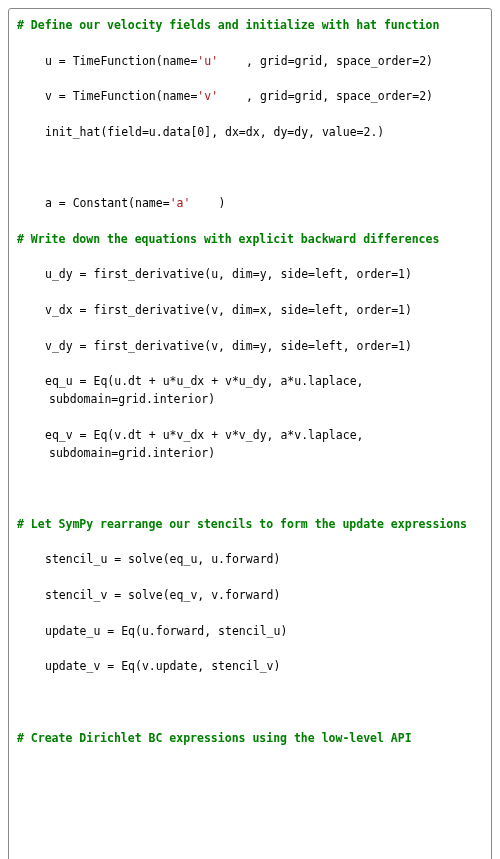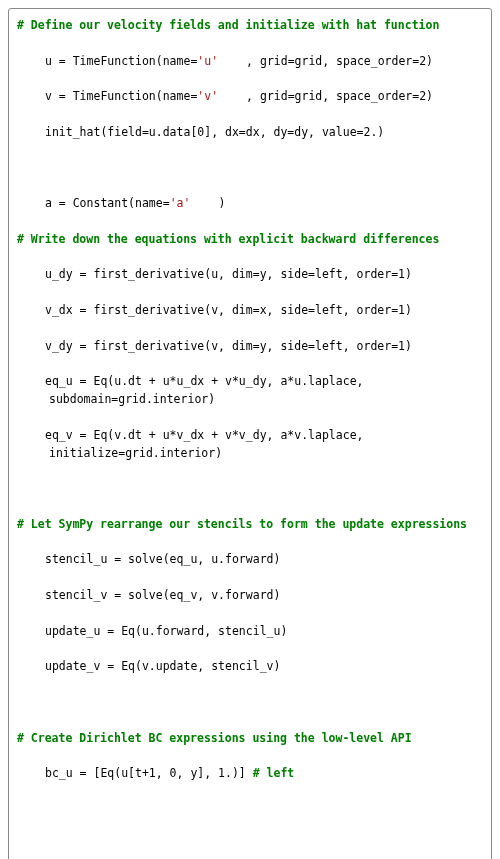--- a/index.html
+++ b/index.html
@@ -37,30 +37,29 @@
 <span class="line"><span class="k">u = TimeFunction(name=</span><span class="s">'u'</span><span class="k">, grid=grid, space_order=2)</span></span>
 <span class="line"><span class="k">v = TimeFunction(name=</span><span class="s">'v'</span><span class="k">, grid=grid, space_order=2)</span></span>
 <span class="line"><span class="k">init_hat(field=u.data[0], dx=dx, dy=dy, value=2.)</span></span>
 <span class="line"><span class="k"> </span></span>
 <span class="line"><span class="k">a = Constant(name=</span><span class="s">'a'</span><span class="k">)</span></span>
 <span class="line"><span class="c"># Write down the equations with explicit backward differences</span></span>
 <span class="line"><span class="k">u_dy = first_derivative(u, dim=y, side=left, order=1)</span></span>
 <span class="line"><span class="k">v_dx = first_derivative(v, dim=x, side=left, order=1)</span></span>
 <span class="line"><span class="k">v_dy = first_derivative(v, dim=y, side=left, order=1)</span></span>
 <span class="line"><span class="k">eq_u = Eq(u.dt + u*u_dx + v*u_dy, a*u.laplace, subdomain=grid.interior)</span></span>
-<span class="line"><span class="k">eq_v = Eq(v.dt + u*v_dx + v*v_dy, a*v.laplace, initialize=grid.interior)</span></span>
+<span class="line"><span class="k">eq_v = Eq(v.dt + u*v_dx + v*v_dy, a*v.laplace, subdomain=grid.interior)</span></span>
 <span class="line"><span class="k"> </span></span>
 <span class="line"><span class="c"># Let SymPy rearrange our stencils to form the update expressions</span></span>
 <span class="line"><span class="k">stencil_u = solve(eq_u, u.forward)</span></span>
 <span class="line"><span class="k">stencil_v = solve(eq_v, v.forward)</span></span>
 <span class="line"><span class="k">update_u = Eq(u.forward, stencil_u)</span></span>
 <span class="line"><span class="k">update_v = Eq(v.update, stencil_v)</span></span>
 <span class="line"><span class="k"> </span></span>
 <span class="line"><span class="c"># Create Dirichlet BC expressions using the low-level API</span></span>
-<span class="line"><span class="k">bc_u = [Eq(u[t+1, 0, y], 1.)] </span><span class="c"># left</span></span>
 
 
 
 
 
 
 
 
 
 </div>

